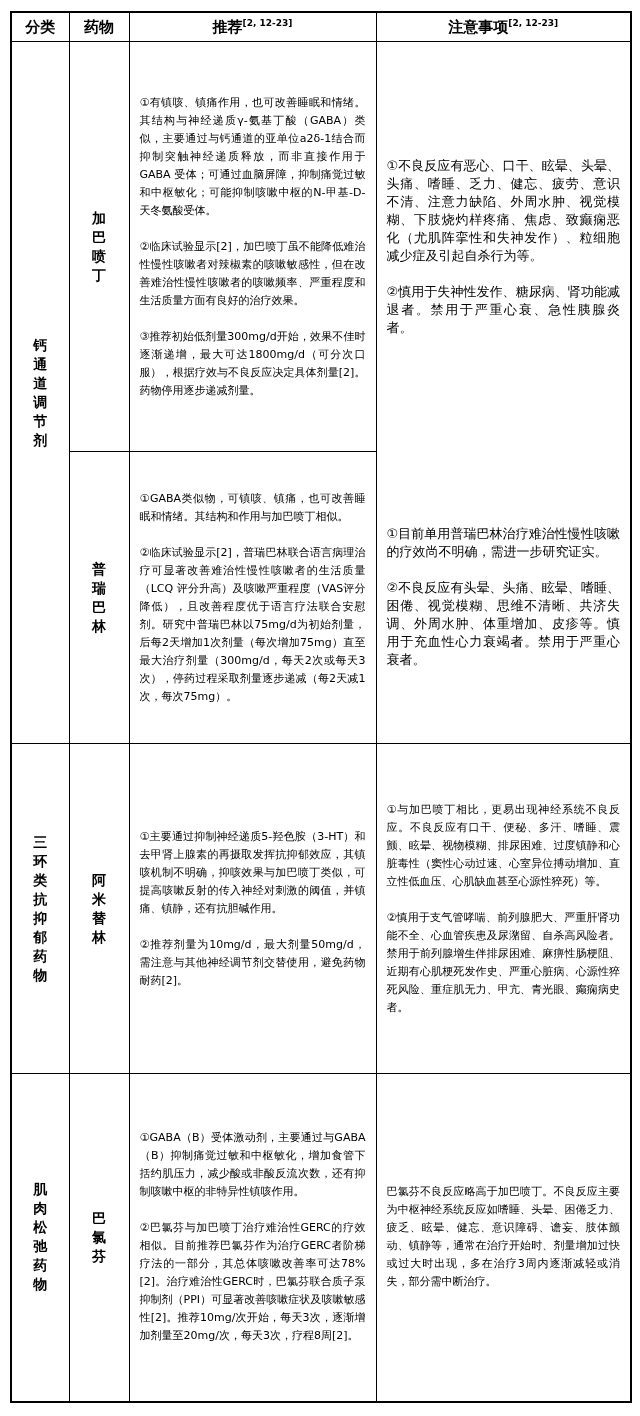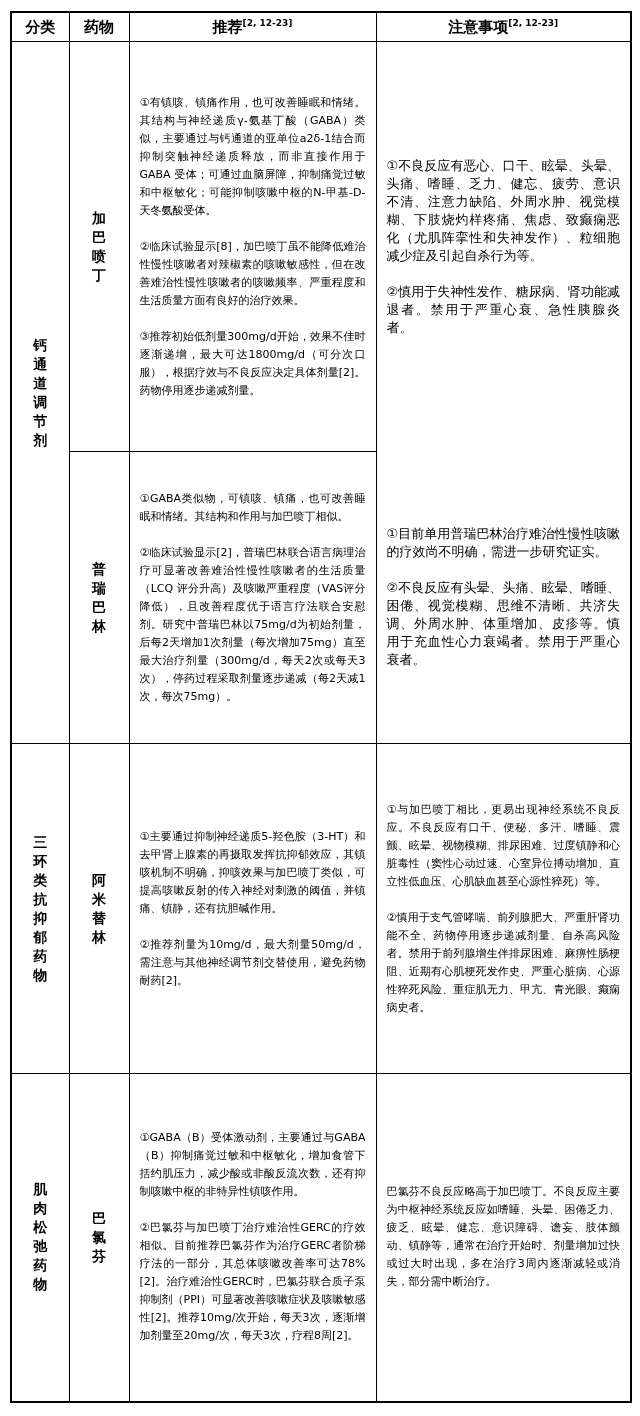--- a/index.html
+++ b/index.html
@@ -49,21 +49,21 @@
     <tbody>
       <tr class="r1">
         <td class="vcell" rowspan="2">
           <span class="vtext">钙通道调节剂</span>
         </td>
         <td class="vcell">
           <span class="vtext">加巴喷丁</span>
         </td>
         <td class="rec">
           <p>①有镇咳、镇痛作用，也可改善睡眠和情绪。其结构与神经递质γ-氨基丁酸（GABA）类似，主要通过与钙通道的亚单位a2δ-1结合而抑制突触神经递质释放，而非直接作用于GABA 受体；可通过血脑屏障，抑制痛觉过敏和中枢敏化；可能抑制咳嗽中枢的N-甲基-D-天冬氨酸受体。</p>
-          <p>②临床试验显示[8]，加巴喷丁虽不能降低难治性慢性咳嗽者对辣椒素的咳嗽敏感性，但在改善难治性慢性咳嗽者的咳嗽频率、严重程度和生活质量方面有良好的治疗效果。</p>
+          <p>②临床试验显示[2]，加巴喷丁虽不能降低难治性慢性咳嗽者对辣椒素的咳嗽敏感性，但在改善难治性慢性咳嗽者的咳嗽频率、严重程度和生活质量方面有良好的治疗效果。</p>
           <p>③推荐初始低剂量300mg/d开始，效果不佳时逐渐递增，最大可达1800mg/d（可分次口服），根据疗效与不良反应决定具体剂量[2]。药物停用逐步递减剂量。</p>
         </td>
         <td class="merged" rowspan="2">
           <div class="sub sub-a">
             <div class="sub-inner">
               <p>①不良反应有恶心、口干、眩晕、头晕、头痛、嗜睡、乏力、健忘、疲劳、意识不清、注意力缺陷、外周水肿、视觉模糊、下肢烧灼样疼痛、焦虑、致癫痫恶化（尤肌阵挛性和失神发作）、粒细胞减少症及引起自杀行为等。</p>
               <p>②慎用于失神性发作、糖尿病、肾功能减退者。禁用于严重心衰、急性胰腺炎者。</p>
             </div>
           </div>
           <div class="sub sub-b">
@@ -89,21 +89,21 @@
         </td>
         <td class="vcell">
           <span class="vtext">阿米替林</span>
         </td>
         <td class="rec">
           <p>①主要通过抑制神经递质5-羟色胺（3-HT）和去甲肾上腺素的再摄取发挥抗抑郁效应，其镇咳机制不明确，抑咳效果与加巴喷丁类似，可提高咳嗽反射的传入神经对刺激的阈值，并镇痛、镇静，还有抗胆碱作用。</p>
           <p>②推荐剂量为10mg/d，最大剂量50mg/d，需注意与其他神经调节剂交替使用，避免药物耐药[2]。</p>
         </td>
         <td class="prec">
           <p>①与加巴喷丁相比，更易出现神经系统不良反应。不良反应有口干、便秘、多汗、嗜睡、震颤、眩晕、视物模糊、排尿困难、过度镇静和心脏毒性（窦性心动过速、心室异位搏动增加、直立性低血压、心肌缺血甚至心源性猝死）等。</p>
-          <p>②慎用于支气管哮喘、前列腺肥大、严重肝肾功能不全、药物停用逐步递减剂量、自杀高风险者。禁用于前列腺增生伴排尿困难、麻痹性肠梗阻、近期有心肌梗死发作史、严重心脏病、心源性猝死风险、重症肌无力、甲亢、青光眼、癫痫病史者。</p>
+          <p>②慎用于支气管哮喘、前列腺肥大、严重肝肾功能不全、心血管疾患及尿潴留、自杀高风险者。禁用于前列腺增生伴排尿困难、麻痹性肠梗阻、近期有心肌梗死发作史、严重心脏病、心源性猝死风险、重症肌无力、甲亢、青光眼、癫痫病史者。</p>
         </td>
       </tr>
       <tr class="r4">
         <td class="vcell">
           <span class="vtext">肌肉松弛药物</span>
         </td>
         <td class="vcell">
           <span class="vtext">巴氯芬</span>
         </td>
         <td class="rec">

